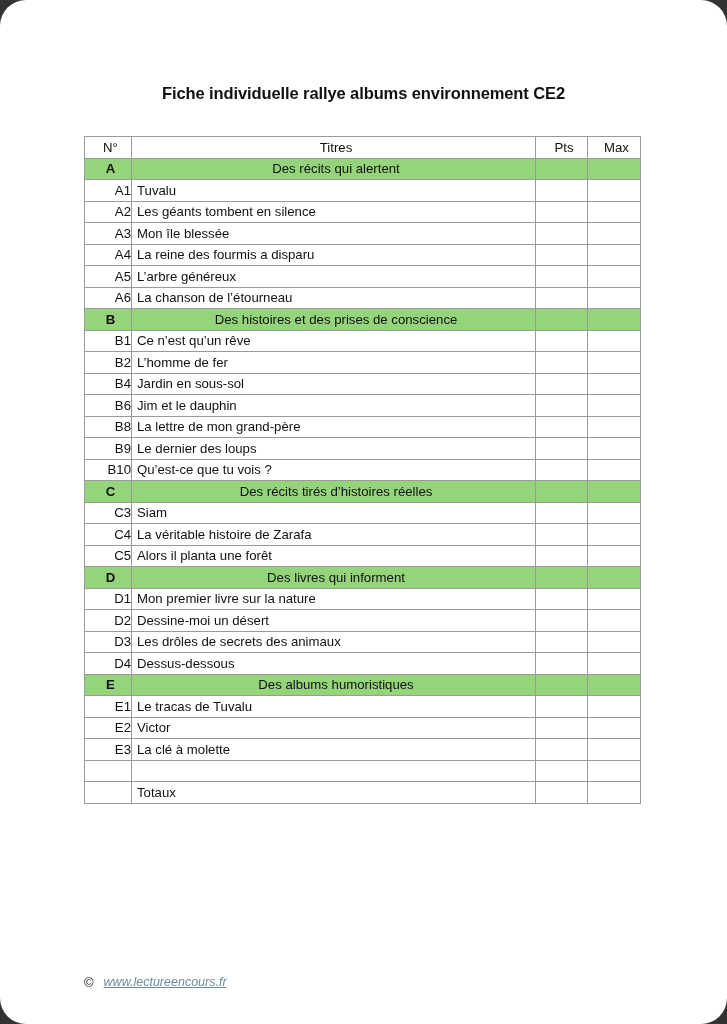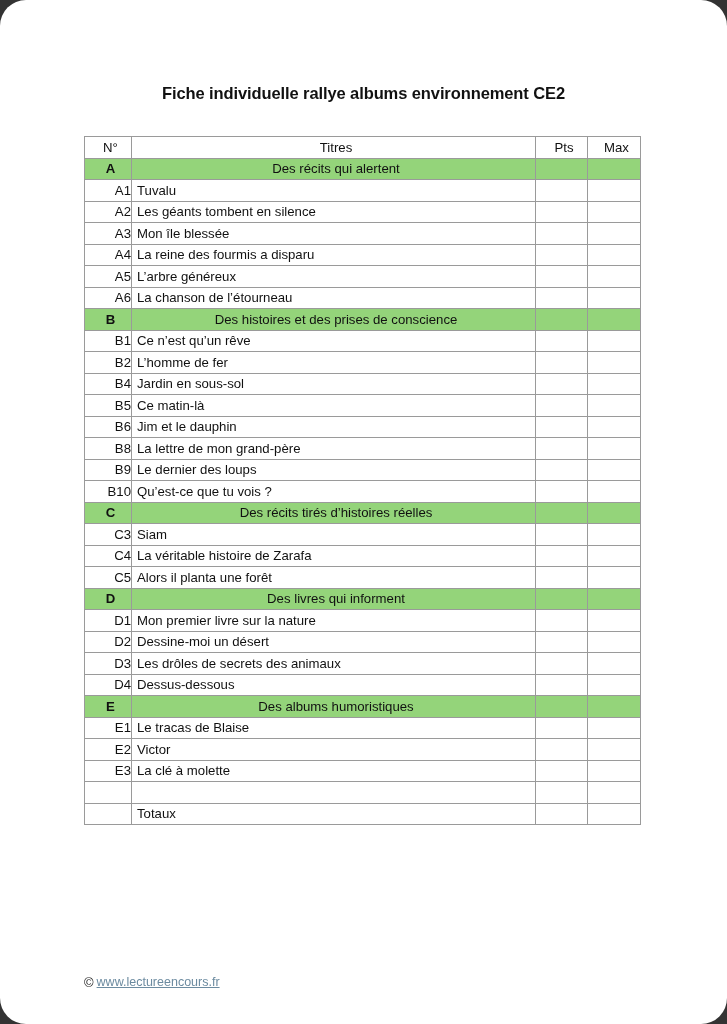--- a/index.html
+++ b/index.html
@@ -88,21 +88,22 @@
     white-space: nowrap;
   }
   .footer .copy {
     color: #1a1a1a;
     font-size: 13px;
     vertical-align: -1px;
   }
   .footer .site {
     color: #6c8ba0;
     text-decoration: underline;
-    margin-left: 3px;
+    margin-left: 10px;
+    font-style: italic;
   }
 </style>
 </head>
 <body>
 
 <div class="page">
 
   <div class="sheet-title">Fiche individuelle rallye albums environnement CE2</div>
 
   <div class="table-wrap">
@@ -180,26 +181,20 @@
             <td class="cell-pts"></td>
             <td class="cell-max"></td>
           </tr>
           <tr>
             <td class="num">B4</td>
             <td>Jardin en sous-sol</td>
             <td class="cell-pts"></td>
             <td class="cell-max"></td>
           </tr>
           <tr>
-            <td class="num">B5</td>
-            <td>Ce matin-là</td>
-            <td class="cell-pts"></td>
-            <td class="cell-max"></td>
-          </tr>
-          <tr>
             <td class="num">B6</td>
             <td>Jim et le dauphin</td>
             <td class="cell-pts"></td>
             <td class="cell-max"></td>
           </tr>
           <tr>
             <td class="num">B8</td>
             <td>La lettre de mon grand-père</td>
             <td class="cell-pts"></td>
             <td class="cell-max"></td>
@@ -271,21 +266,21 @@
             <td class="cell-max"></td>
           </tr>
           <tr class="sect">
             <td class="num">E</td>
             <td>Des albums humoristiques</td>
             <td class="cell-pts"></td>
             <td class="cell-max"></td>
           </tr>
           <tr>
             <td class="num">E1</td>
-            <td>Le tracas de Blaise</td>
+            <td>Le tracas de Tuvalu</td>
             <td class="cell-pts"></td>
             <td class="cell-max"></td>
           </tr>
           <tr>
             <td class="num">E2</td>
             <td>Victor</td>
             <td class="cell-pts"></td>
             <td class="cell-max"></td>
           </tr>
           <tr>

